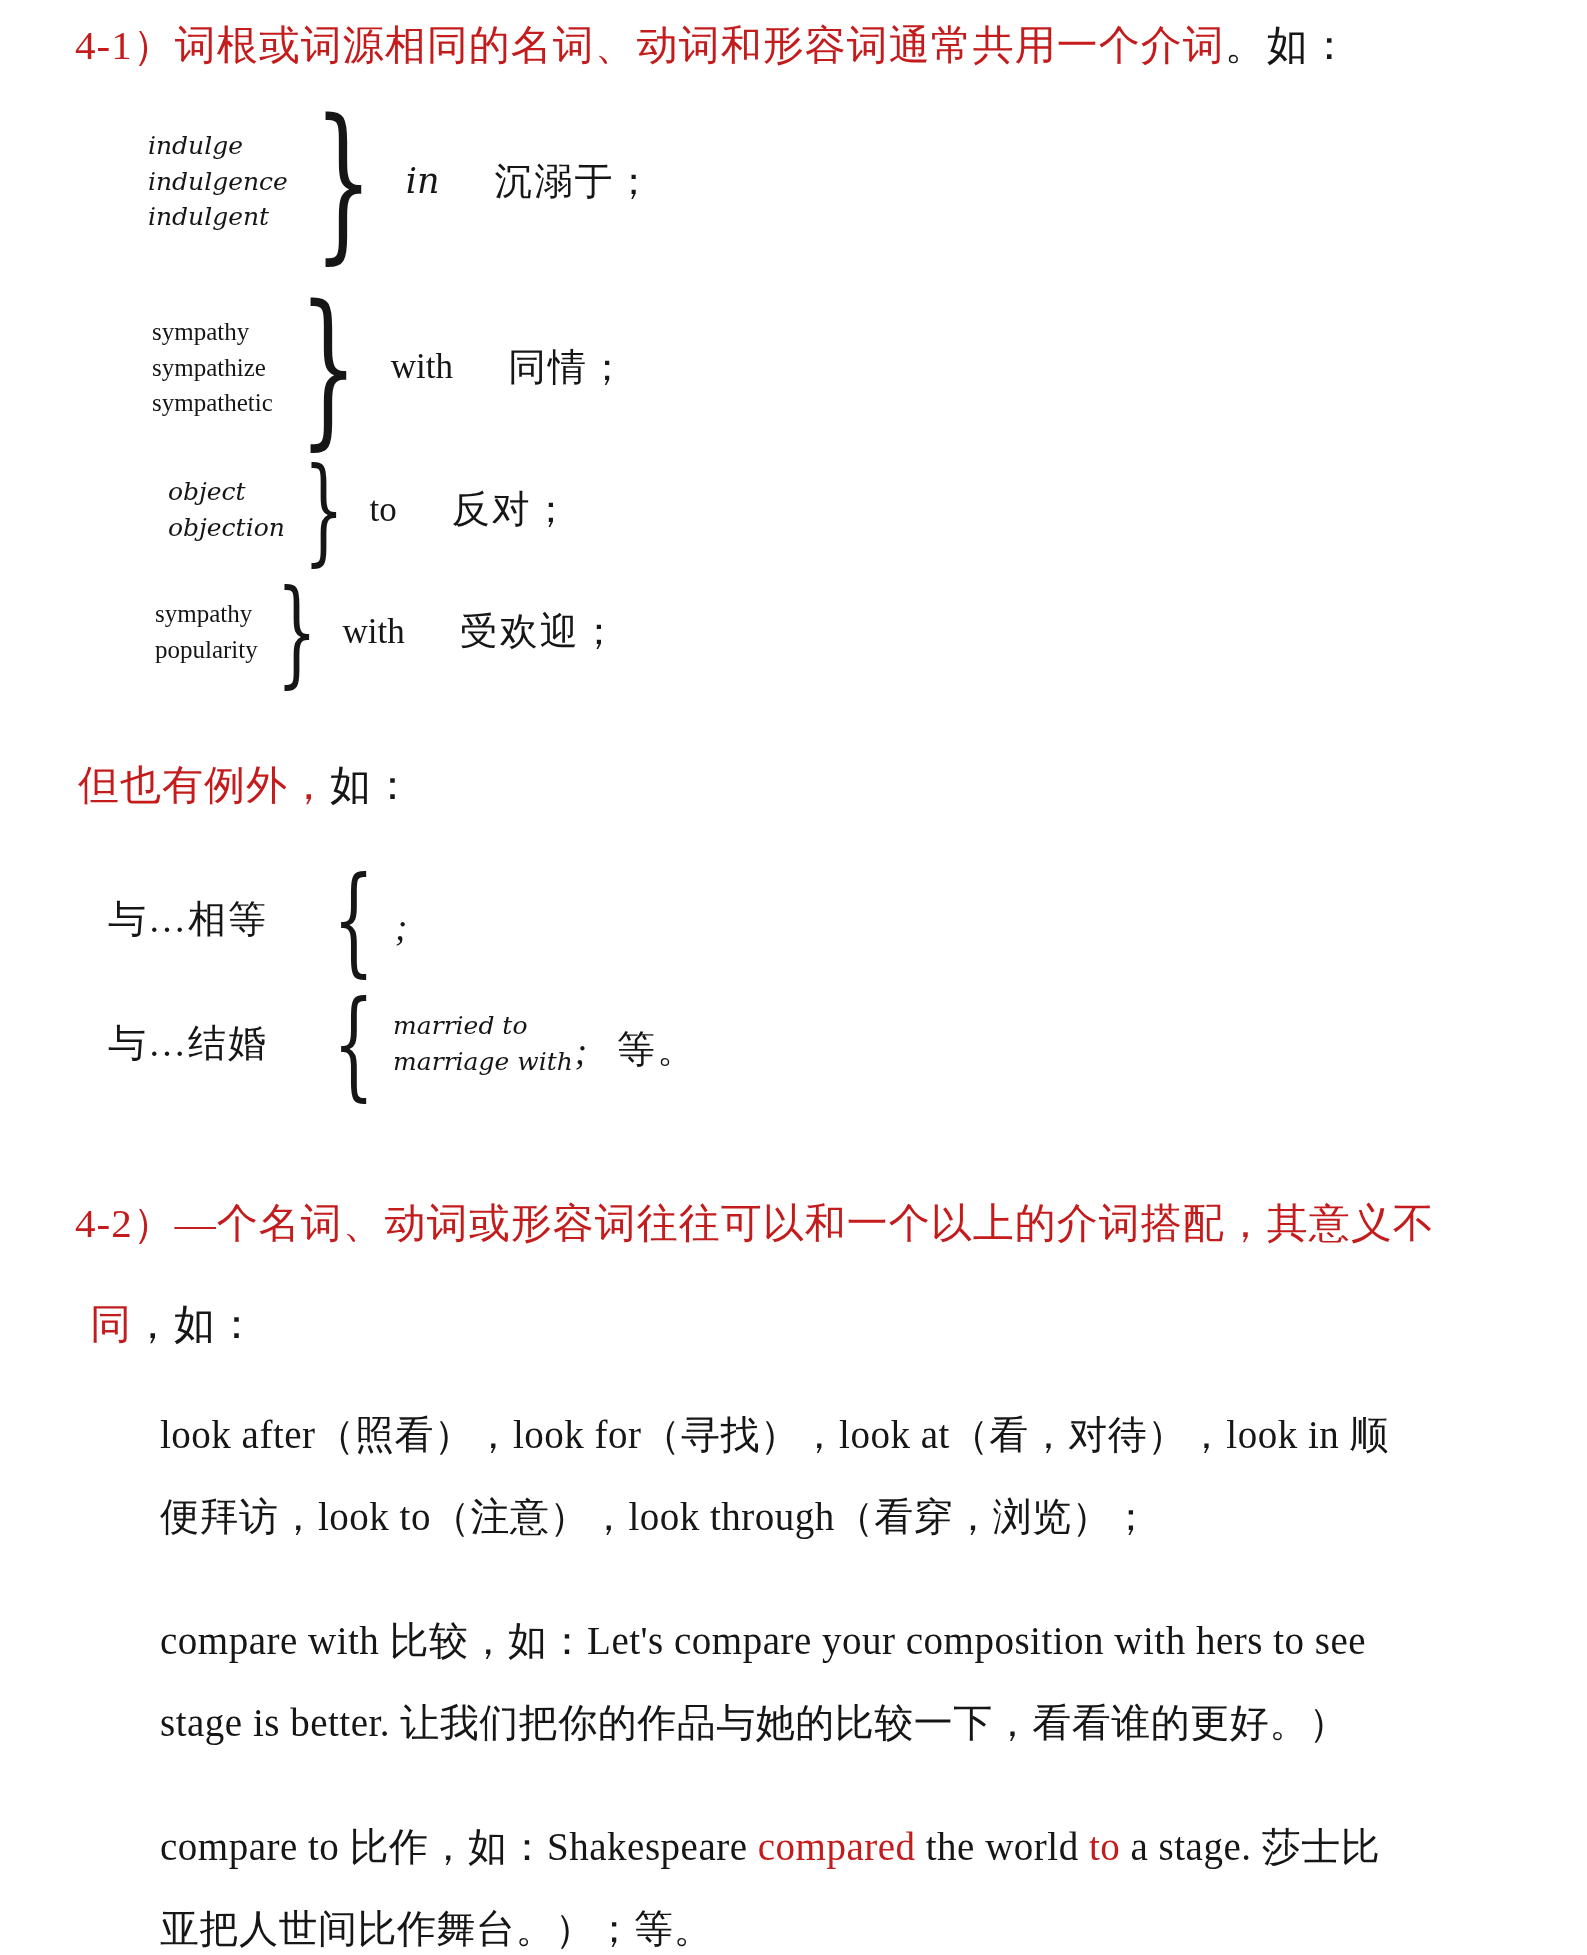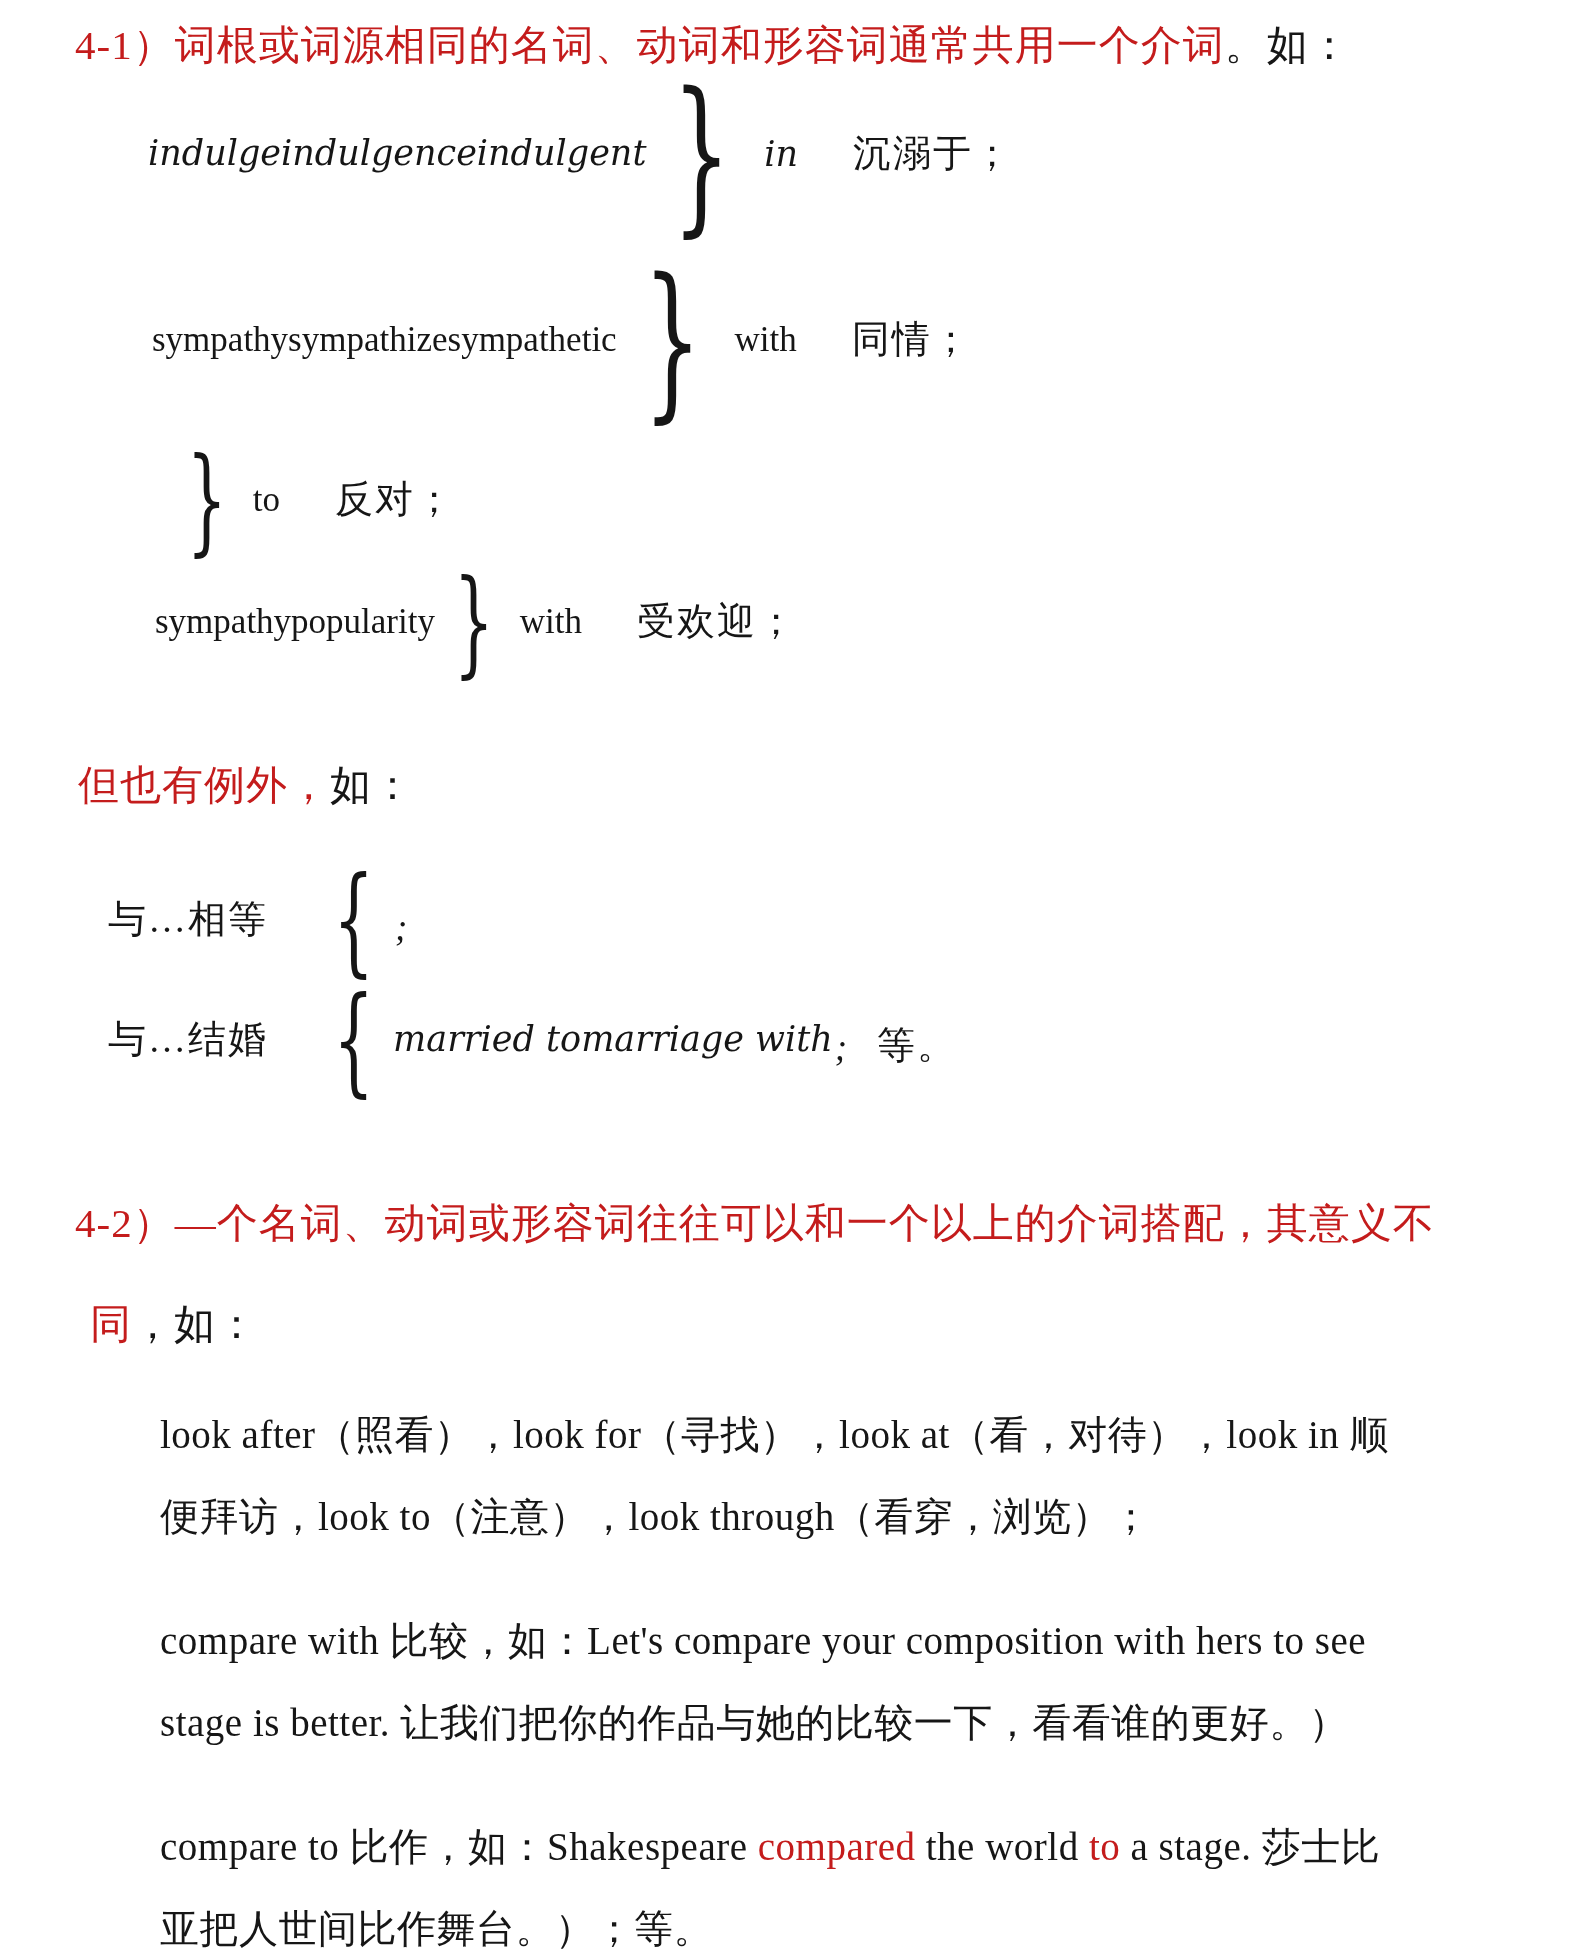--- a/index.html
+++ b/index.html
@@ -7,21 +7,21 @@
   body{
     width:1587px;height:1955px;position:relative;background:#ffffff;
     font-family:"Liberation Serif","DejaVu Serif",serif;color:var(--ink);
     overflow:hidden;
   }
   .abs{position:absolute;}
   .red{color:var(--red);}
   .h{font-size:41px;white-space:nowrap;letter-spacing:1px;}
   
   .grp{display:flex;align-items:center;}
-  .col{display:flex;flex-direction:row;text-align:center;font-size:35px;line-height:1.42;}
+  .col{display:flex;flex-direction:column;font-size:25px;line-height:1.42;}
   .col.it{font-style:italic;font-family:"DejaVu Serif",serif;}
   .brace{display:inline-block;line-height:0;font-family:"DejaVu Serif",serif;
          transform:scaleX(.55);transform-origin:center;font-weight:400;margin:0 2px;}
   .b3{font-size:168px;}
   .b2{font-size:116px;}
   .prep{font-size:35px;margin-left:7px;}
   .prep.it{font-style:italic;font-family:"DejaVu Serif",serif;}
   .gloss{font-size:38px;margin-left:55px;letter-spacing:2px;}
   
   .exc{display:flex;align-items:center;}
@@ -56,20 +56,24 @@
     <span>sympathy</span>
     <span>sympathize</span>
     <span>sympathetic</span>
   </div>
   <span class="brace b3">}</span>
   <span class="prep">with</span>
   <span class="gloss">同情；</span>
 </div>
 
 <div class="abs grp" style="left:168px;top:474px;">
+  <div class="col it">
+    <span>object</span>
+    <span>objection</span>
+  </div>
   <span class="brace b2">}</span>
   <span class="prep">to</span>
   <span class="gloss">反对；</span>
 </div>
 
 <div class="abs grp" style="left:155px;top:596px;">
   <div class="col">
     <span>sympathy</span>
     <span>popularity</span>
   </div>

